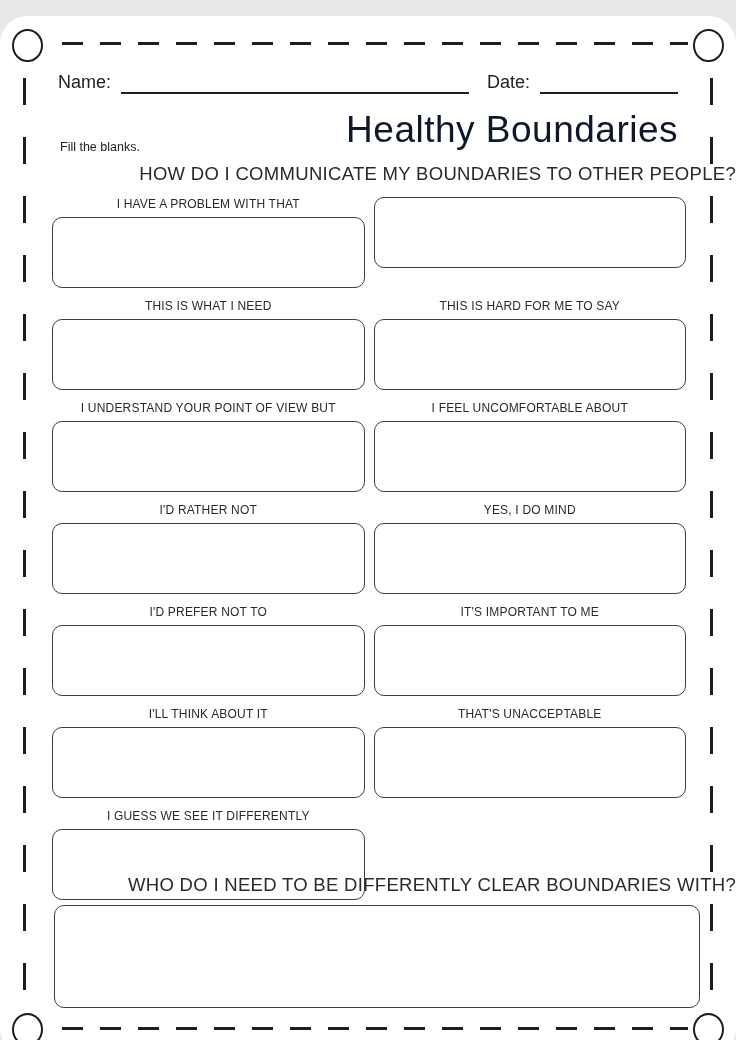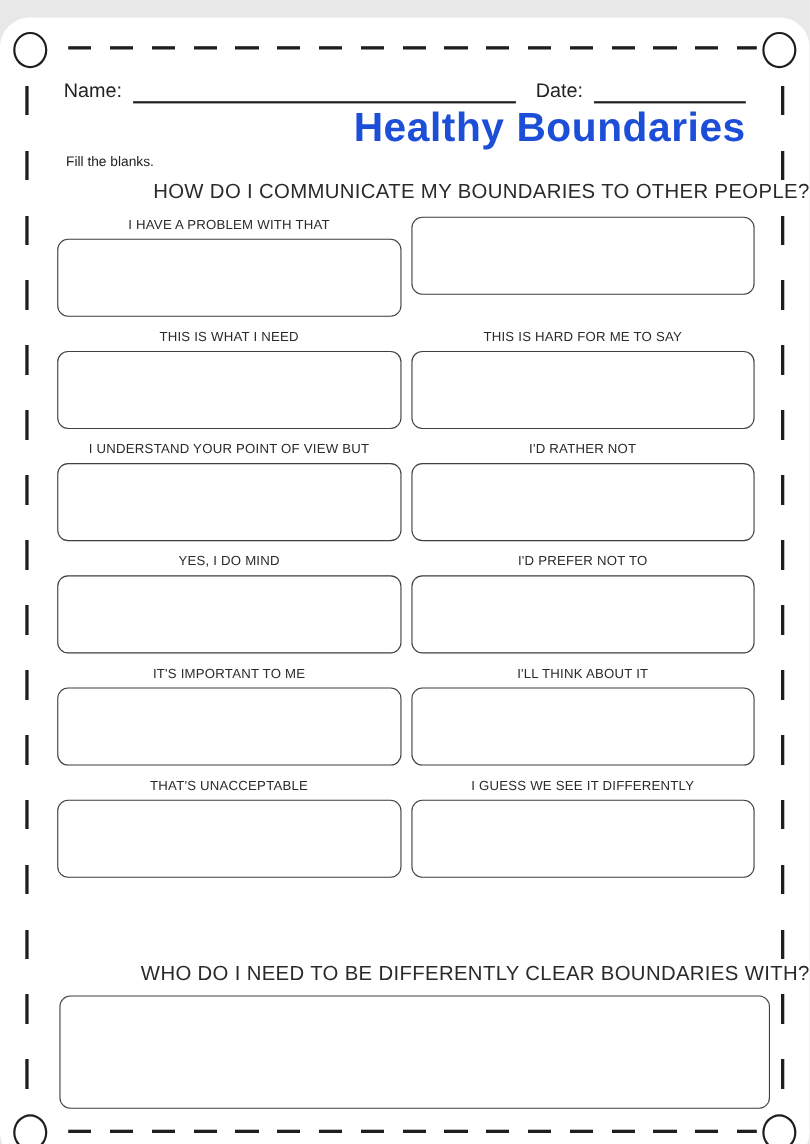--- a/index.html
+++ b/index.html
@@ -23,22 +23,22 @@
   .corner.tr{left:693px;top:13px;}
   .corner.bl{left:12px;top:997px;}
   .corner.br{left:693px;top:997px;}
   
   .name-row{position:absolute;top:56px;left:58px;right:58px;display:flex;align-items:flex-end;
     font-size:18px;color:#222;}
   .name-row .lbl{white-space:nowrap;padding-bottom:1px;}
   .write-line{border-bottom:2px solid #1f1f1f;height:20px;}
   .name-line{flex:1;margin:0 18px 0 10px;}
   .date-line{width:138px;margin-left:10px;}
-  .title{position:absolute;top:79px;right:58px;font-size:37px;font-weight:bold;
-    color:#1d4ed8;letter-spacing:0.5px;white-space:nowrap;}
+  .title{position:absolute;top:93px;right:58px;font-size:37px;font-weight:normal;
+    color:#0f172a;letter-spacing:0.5px;white-space:nowrap;}
   .fill-note{position:absolute;top:124px;left:60px;font-size:12.5px;color:#222;}
   .sec-heading{position:absolute;left:0;right:0;text-align:right;font-size:18.5px;
     color:#2a2a2a;letter-spacing:0.3px;white-space:nowrap;}
   .h1{top:147px;}
   .h2{top:858px;}
   
   .grid{position:absolute;top:181px;left:52px;width:634px;display:grid;
     grid-template-columns:1fr 1fr;column-gap:9px;row-gap:11px;}
   .cell{display:flex;flex-direction:column;}
   .plabel{text-align:center;font-size:12px;line-height:15px;color:#2a2a2a;
@@ -92,20 +92,24 @@
     <div class="cell">
       <div class="plabel">THIS IS HARD FOR ME TO SAY</div>
       <div class="abox"></div>
     </div>
     <div class="cell">
       <div class="plabel">I UNDERSTAND YOUR POINT OF VIEW BUT</div>
       <div class="abox"></div>
     </div>
 
     <div class="cell">
+      <div class="plabel">I FEEL UNCOMFORTABLE ABOUT</div>
+      <div class="abox"></div>
+    </div>
+    <div class="cell">
       <div class="plabel">I'D RATHER NOT</div>
       <div class="abox"></div>
     </div>
 
     <div class="cell">
       <div class="plabel">YES, I DO MIND</div>
       <div class="abox"></div>
     </div>
     <div class="cell">
       <div class="plabel">I'D PREFER NOT TO</div>

